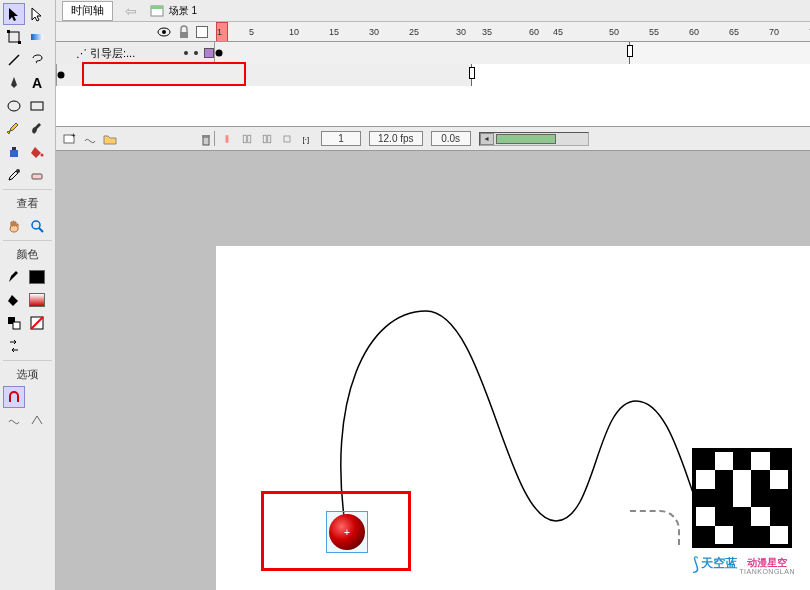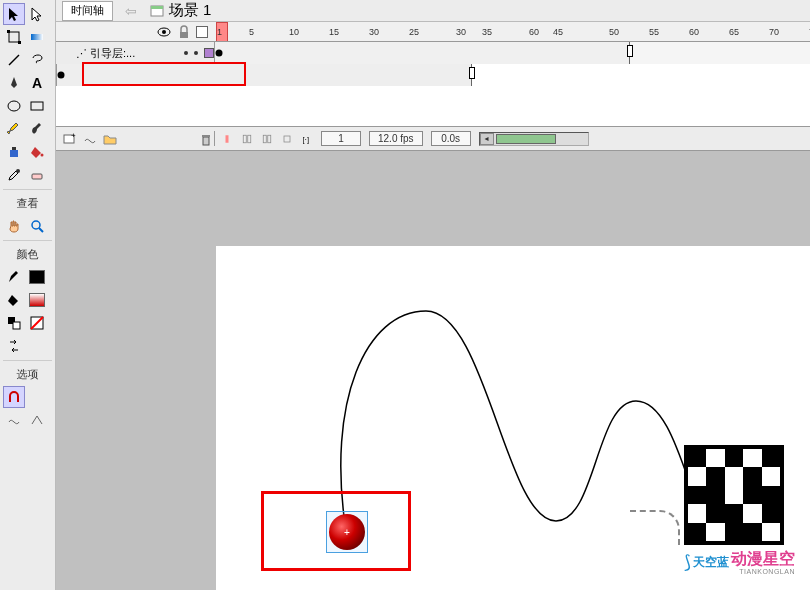--- a/index.html
+++ b/index.html
@@ -11,21 +11,21 @@
 .tool-sel { background: #d5d5ff; border: 1px solid #8888cc; }
 .tool-label { width: 100%; font-size: 11px; text-align: center; margin: 3px 0; color: #333; }
 .divider { width: 100%; height: 1px; background: #ccc; margin: 2px 0; }
 .color-swatch { width: 16px; height: 14px; border: 1px solid #666; }
 
 .main { position: absolute; left: 56px; top: 0; right: 0; bottom: 0; display: flex; flex-direction: column; }
 
 .tab-row { height: 22px; display: flex; align-items: center; padding: 0 6px; gap: 8px; border-bottom: 1px solid #bbb; }
 .tab-btn { height: 20px; padding: 0 8px; font-size: 11px; background: #fff; border: 1px solid #aaa; display: flex; align-items: center; }
 .back-arrow { color: #aaa; font-size: 14px; padding: 0 4px; }
-.scene-label { display: flex; align-items: center; gap: 4px; font-size: 15px; }
+.scene-label { display: flex; align-items: center; gap: 4px; font-size: 10px; }
 
 .ruler-row { height: 20px; display: flex; border-bottom: 1px solid #999; background: #f0f0f0; }
 .ruler-left { width: 158px; display: flex; align-items: center; justify-content: flex-end; gap: 6px; padding-right: 6px; }
 .ruler-icons { display: flex; gap: 4px; align-items: center; }
 .ruler { flex: 1; position: relative; font-size: 9px; color: #333; overflow: hidden; }
 .tick { position: absolute; top: 0; bottom: 0; display: flex; align-items: center; justify-content: center; }
 .playhead { position: absolute; left: 2px; top: 0; width: 12px; height: 20px; background: #ff8888; border: 1px solid #cc4444; }
 
 .layers { border-bottom: 1px solid #999; }
 .layer-row { height: 22px; display: flex; align-items: center; position: relative; }
@@ -55,21 +55,21 @@
 .ball { position: absolute; left: 273px; top: 363px; width: 36px; height: 36px; border-radius: 50%; background: radial-gradient(circle at 35% 35%, #ff6666 0%, #cc0000 40%, #330000 100%); }
 .ball-center { position: absolute; left: 50%; top: 50%; transform: translate(-50%,-50%); color: #fff; font-size: 10px; }
 .red-box-2 { position: absolute; left: 205px; top: 340px; width: 150px; height: 80px; border: 3px solid #e00; pointer-events: none; }
 
 .qr-area { position: absolute; right: 15px; bottom: 15px; text-align: center; }
 .qr { width: 100px; height: 100px; background: #fff; border: 4px solid #000; display: grid; grid-template-columns: repeat(5, 1fr); grid-template-rows: repeat(5,1fr); }
 .qr-cell { background: #000; }
 .qr-cell.w { background: #fff; }
 .brand-text { display: flex; align-items: center; gap: 2px; margin-top: 4px; }
 .brand-zh { color: #2090d0; font-size: 12px; font-weight: bold; }
-.brand-sub { color: #e04090; font-size: 16px; font-weight: bold; }
+.brand-sub { color: #e04090; font-size: 10px; font-weight: bold; }
 .brand-en { display: block; font-size: 7px; color: #888; letter-spacing: 0.5px; margin-top: -2px; text-align: right; }
 .dashed-leg { position: absolute; right: 130px; bottom: 45px; width: 50px; height: 35px; border: 2px dashed #888; border-left: none; border-bottom: none; border-radius: 0 20px 0 0; }
 
 .small-icon { width: 12px; height: 12px; display: inline-block; border: 1px solid #666; }
 .sq { background: #fff; }
 .sq-purple { background: #b080d0; border: 1px solid #555; width: 10px; height: 10px; }
 .sq-green { background: #40c040; border: 1px solid #555; width: 10px; height: 10px; }
 .dot-row { display: flex; gap: 6px; align-items: center; }
 .dot { width: 4px; height: 4px; border-radius: 50%; background: #333; }
 

